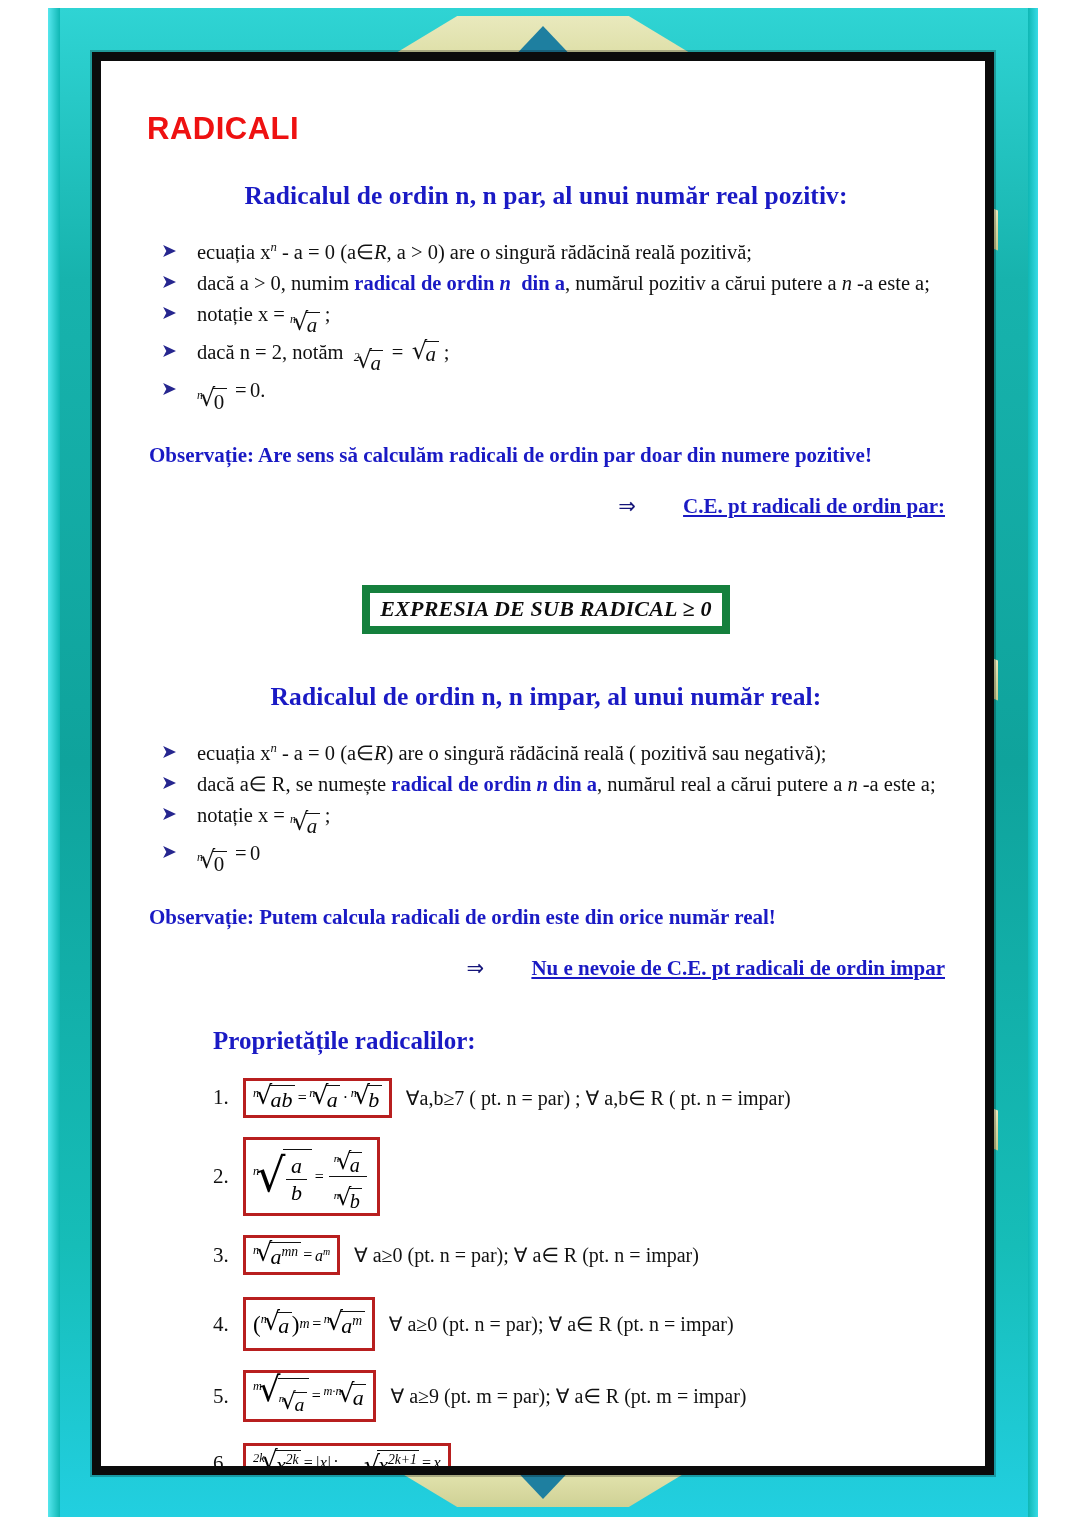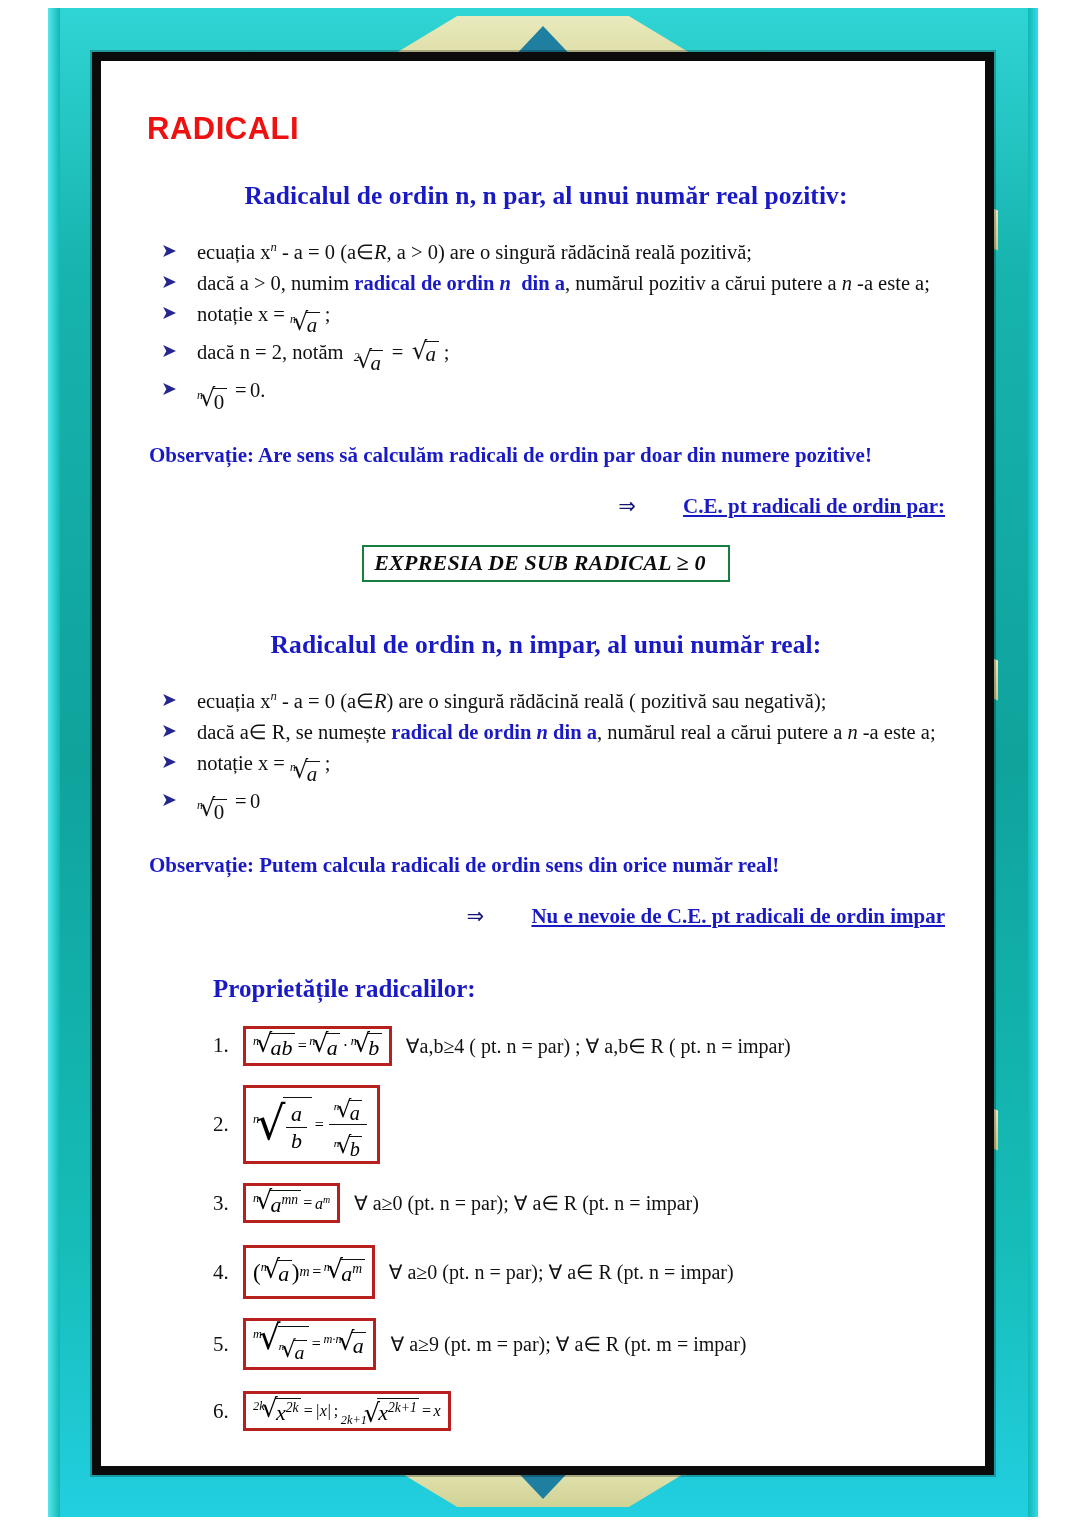--- a/index.html
+++ b/index.html
@@ -169,27 +169,28 @@
     font-size: 21px;
   }
   .implies-row .ul { text-decoration: underline; }
 
   .ce-box-wrap {
     text-align: center;
     margin-top: 26px;
   }
   .ce-box {
     display: inline-block;
-    border: 2px solid #15803d;
-    padding: 3px 22px 4px 10px;
+    border: 8px solid #15803d;
+    padding: 3px 10px 4px 10px;
     font-style: italic;
     font-weight: bold;
     font-size: 22px;
     color: #0d0d0d;
     letter-spacing: .2px;
+    margin-top: 40px;
   }
 
   .props-head {
     color: #1a1ac4;
     font-weight: bold;
     font-size: 25px;
     margin: 46px 0 18px 66px;
   }
 
   ol.props {
@@ -379,21 +380,21 @@
           <span>
             <span class="rad" style="font-size:21px;">
                 <span class="idx">n</span>
                 <span class="sign">√</span>
                 <span class="rand" style="font-style:normal;">0</span>
               </span>
             <span class="opn">=</span>0</span>
         </li>
       </ul>
 
-      <div class="obs">Observație: Putem calcula radicali de ordin sens din orice număr real!</div>
+      <div class="obs">Observație: Putem calcula radicali de ordin este din orice număr real!</div>
 
       <div class="implies-row">
         <span class="arrow">⇒</span>
         <span class="ul">Nu e nevoie de C.E. pt radicali de ordin impar</span>
       </div>
 
       <h2 class="props-head">Proprietățile  radicalilor:</h2>
 
       <ol class="props">
 
@@ -411,21 +412,21 @@
                 <span class="sign">√</span>
                 <span class="rand">a</span>
               </span>
             <span class="opn">·</span>
             <span class="rad" style="font-size:22px;">
                 <span class="idx">n</span>
                 <span class="sign">√</span>
                 <span class="rand">b</span>
               </span>
           </span>
-          <span class="cond">∀a,b≥4 ( pt. n = par) ;  ∀ a,b∈ R ( pt. n = impar)</span>
+          <span class="cond">∀a,b≥7 ( pt. n = par) ;  ∀ a,b∈ R ( pt. n = impar)</span>
         </li>
 
         <li style="min-height:70px;">
           <span class="num">2.</span>
           <span class="fbox" style="min-height:54px;">
             <span class="rad" style="font-size:22px; align-items:center;">
               <span class="idx" style="top:-.42em;">n</span>
                 <span class="sign" style="font-size:2.1em; line-height:.6;">√</span>
               <span class="rand" style="padding-top:.22em;">
                 <span class="frac">

